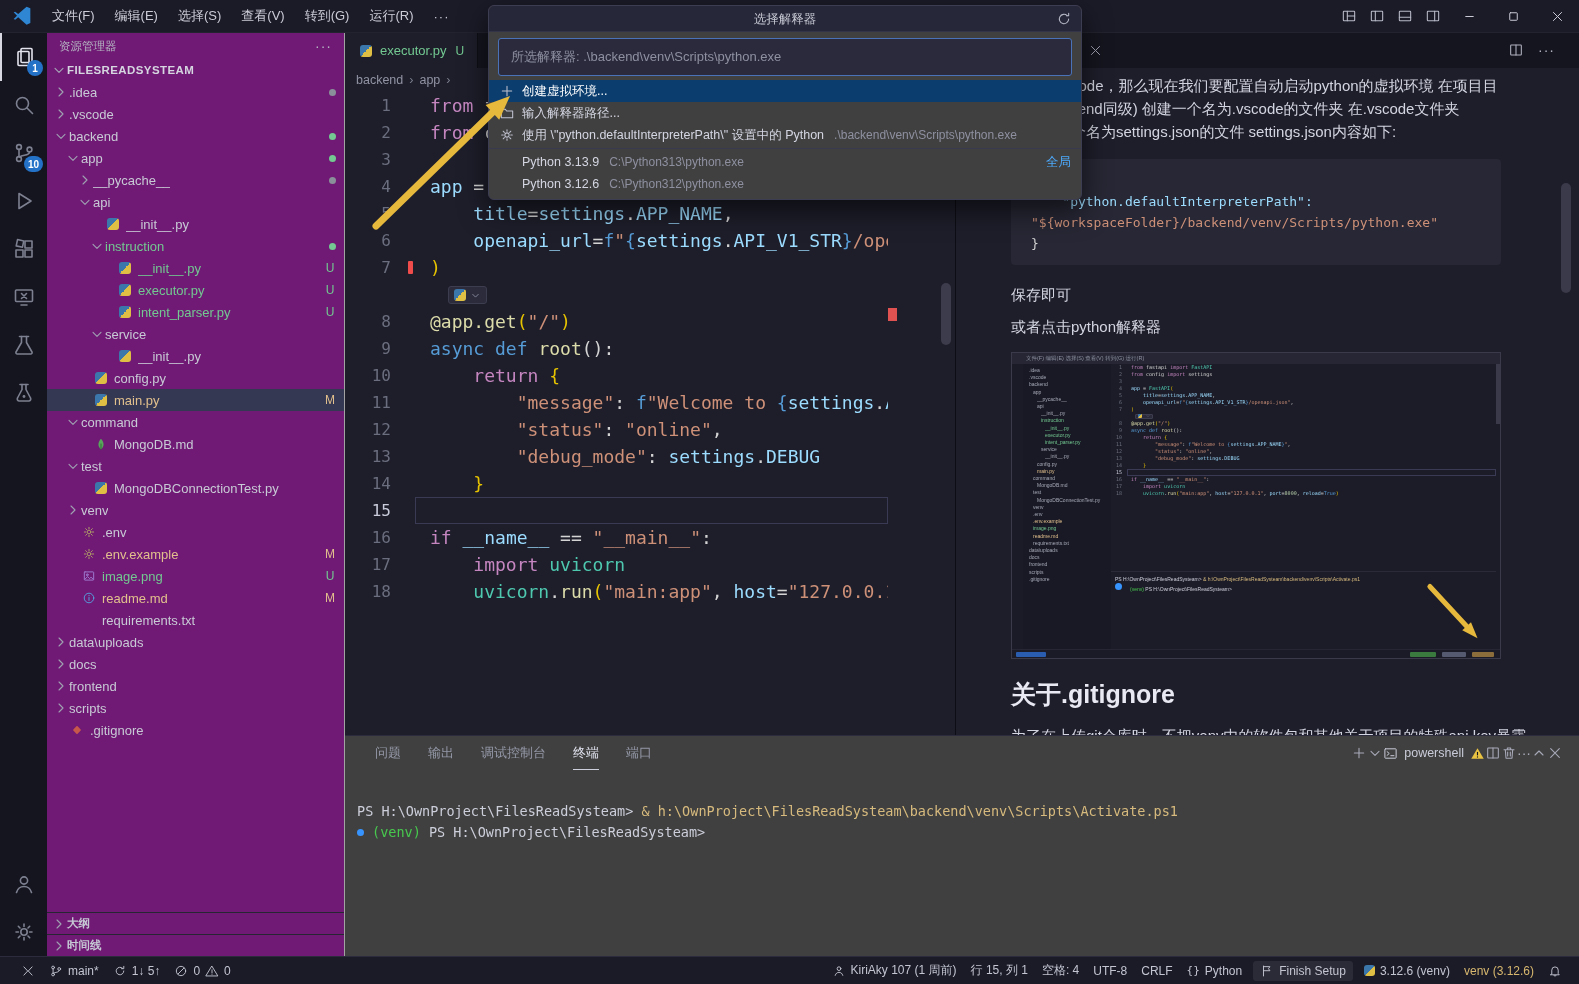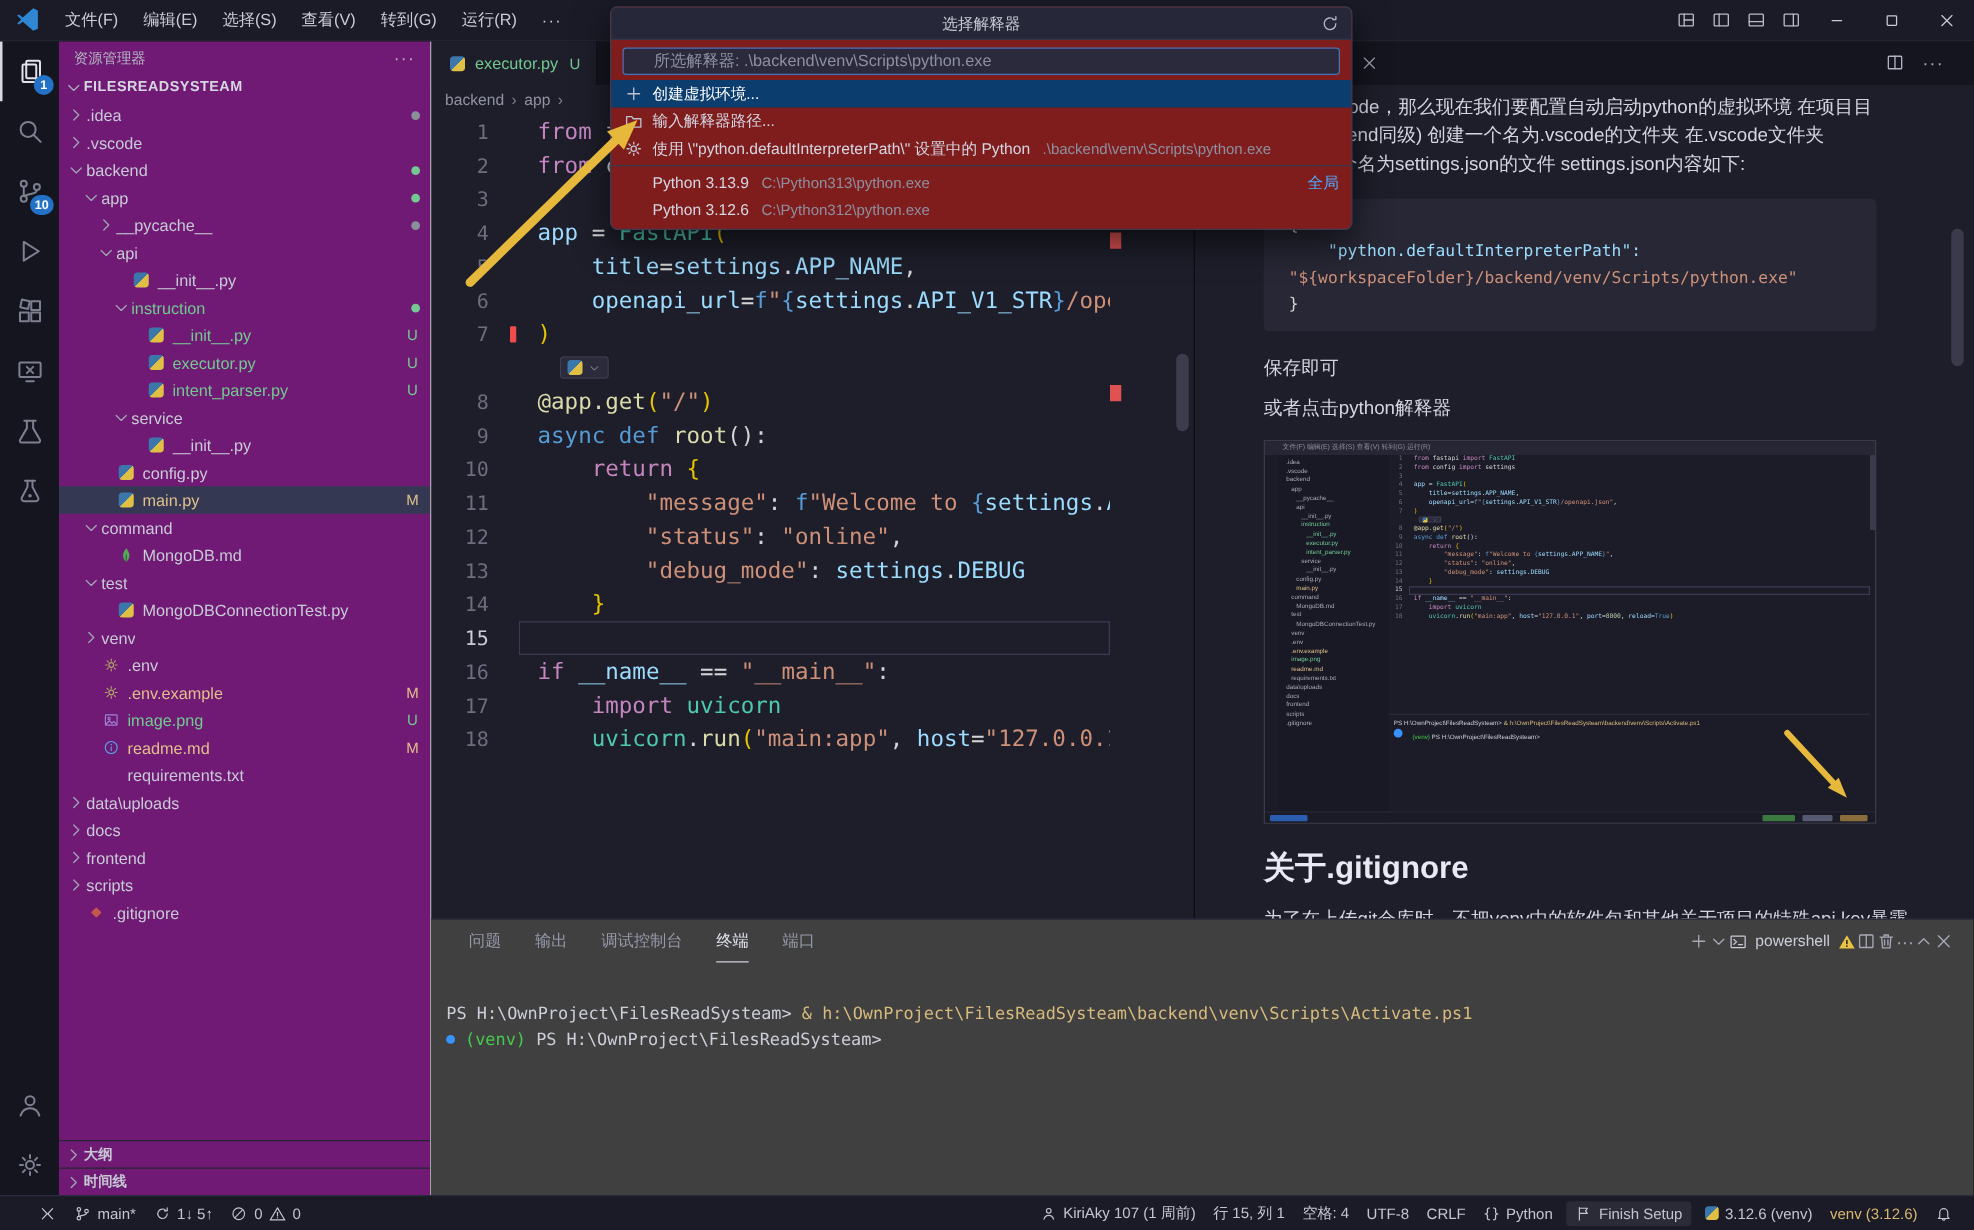--- a/index.html
+++ b/index.html
@@ -122,35 +122,35 @@
   .panel-actions .ic{width:16px;height:16px}
   .shell-item{display:flex;align-items:center;gap:6px;font-size:12.5px;color:#c9cbd8}
   .shell-item .ic{width:15px;height:15px}
   .term-body{padding:31px 0 0 12px;font-family:"DejaVu Sans Mono",monospace;font-size:13.5px;color:#ccceda}
   .term-line{height:21px;line-height:21px;white-space:pre}
   .cmd-dot{display:inline-block;width:7px;height:7px;border-radius:50%;background:#3794ff;margin-right:8px;vertical-align:1px}
   .tseg-plain{color:#ccceda}.tseg-cmd{color:#d7ba7d}.tseg-venv{color:#47c94e}
 
   
   .statusbar{position:absolute;left:0;top:956px;width:1579px;height:28px;background:#1b1b28;border-top:1px solid #2b2b3d;display:flex;align-items:center;font-size:12px;color:#c3c5d1;z-index:10}
-  .sb-group-left{display:flex;align-items:center;height:100%;padding-left:24px}
+  .sb-group-left{display:flex;align-items:center;height:100%;padding-left:14px}
   .sb-group-right{margin-left:auto;display:flex;align-items:center;height:100%;padding-right:10px}
   .sb-item{display:flex;align-items:center;gap:5px;padding:0 7px;height:100%}
   .sb-item .ic{width:14px;height:14px}
   .sb-item.pill{background:rgba(255,255,255,.07);border-radius:3px;height:20px;margin:0 4px}
   .sb-braces{font-family:"DejaVu Sans Mono",monospace;font-size:11px}
   .sb-pyic{width:11px;height:11px}
   .sb-env{color:#d8b86e}
 
   
-  .quickpick{position:absolute;left:488px;top:5px;width:594px;background:#7f1d1d;border:1px solid #3c3c52;border-radius:6px;box-shadow:0 10px 28px rgba(0,0,0,.6);z-index:50;overflow:hidden}
+  .quickpick{position:absolute;left:488px;top:5px;width:594px;background:#404040;border:1px solid #3c3c52;border-radius:6px;box-shadow:0 10px 28px rgba(0,0,0,.6);z-index:50;overflow:hidden}
   .qp-title{position:relative;height:26px;line-height:26px;text-align:center;font-size:12.5px;color:#c8cad4;background:#27273a;border-bottom:1px solid #343448}
   .qp-refresh{position:absolute;right:9px;top:5px;width:16px;height:16px;color:#b5b7c5}
   .qp-inputwrap{padding:6px 9px 4px}
-  .qp-input{width:100%;height:22px;background:#2a2a3c;border:1px solid #4972b8;border-radius:3px;color:#8e90a0;font-size:13px;padding:0 24px;outline:none;font-family:"Liberation Sans","DejaVu Sans",sans-serif}
+  .qp-input{width:100%;height:38px;background:#2a2a3c;border:1px solid #4972b8;border-radius:3px;color:#8e90a0;font-size:13px;padding:0 12px;outline:none;font-family:"Liberation Sans","DejaVu Sans",sans-serif}
   .qp-list{padding-bottom:4px}
   .qp-row{height:22px;display:flex;align-items:center;padding:0 10px;font-size:12.5px;color:#d4d6e2;white-space:nowrap}
   .qp-row.selected{background:#0b3d6e;color:#fff}
   .qp-ico{width:16px;height:16px;margin-right:7px;color:#bfc1cf;flex:0 0 16px}
   .qp-ico-spc{flex:0 0 23px}
   .qp-detail{color:#8e90a0;font-size:12px;margin-left:10px;overflow:hidden;text-overflow:ellipsis}
   .qp-action{margin-left:auto;color:#4daafc;font-size:12.5px}
   .qp-sep{height:1px;background:#3a3a4e;margin:2px 0}
 
   

